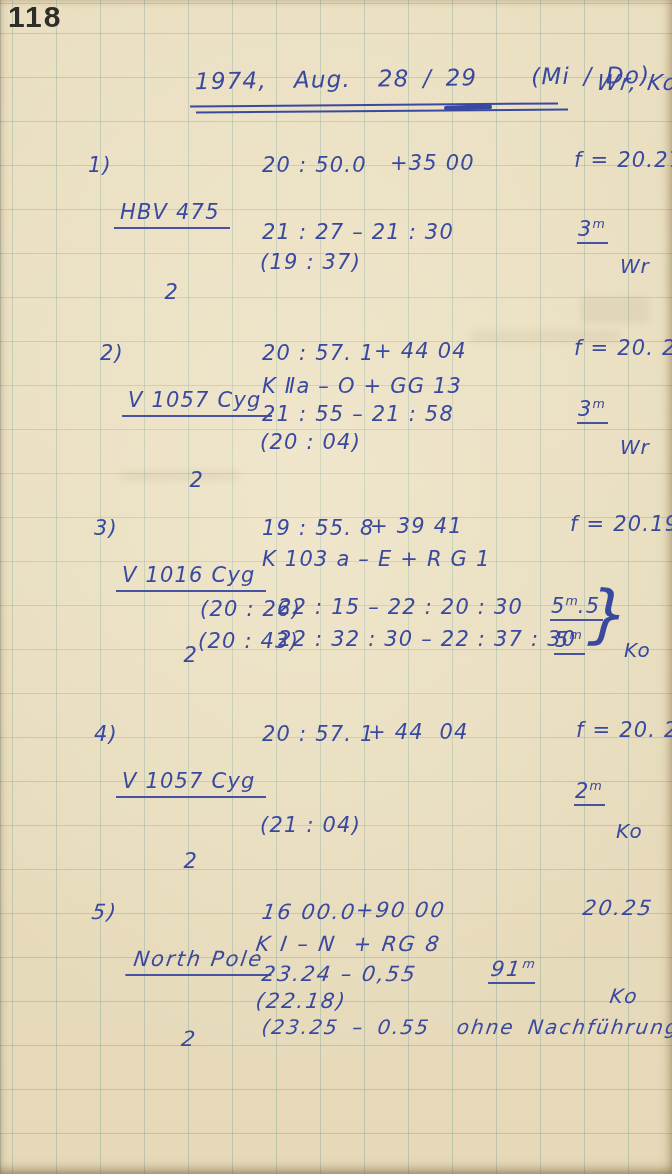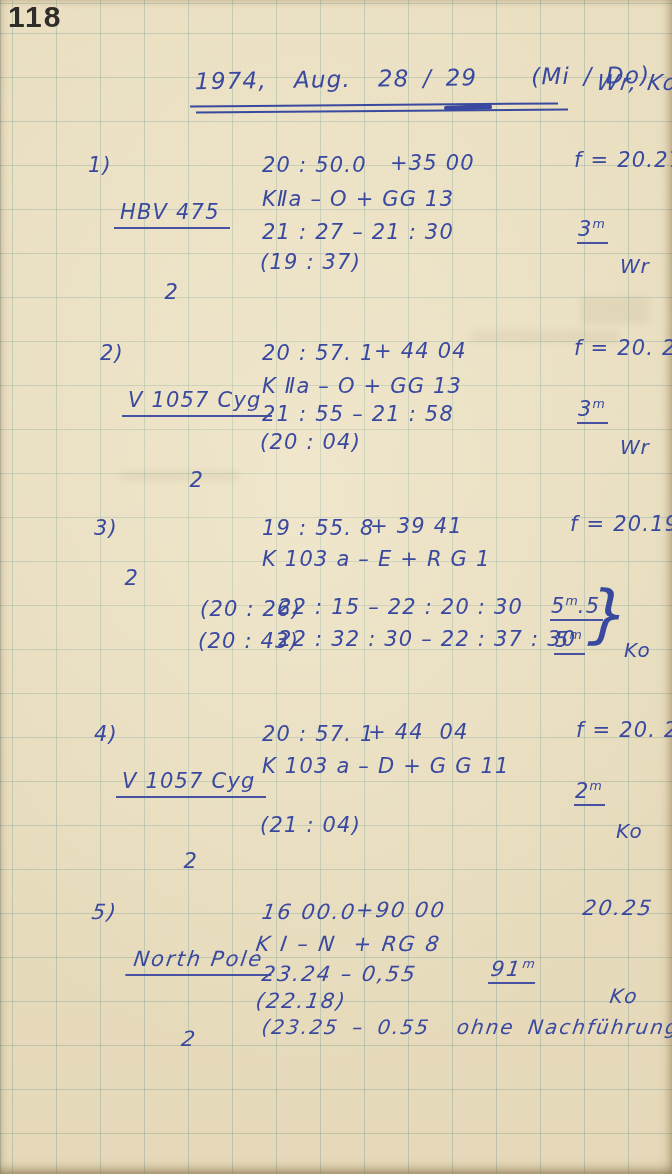--- a/index.html
+++ b/index.html
@@ -62,21 +62,20 @@
   <div class="smudge" style="left:120px;top:470px;width:120px;height:11px;"></div>
 
   <div class="ink" style="left:88px;top:154px;">1)</div>
   <div class="frac" style="left:114px;top:152px;">
     <span class="num">HBV 475</span>
     <span class="den">2</span>
   </div>
   <div class="ink" style="left:262px;top:154px;">20 : 50.0</div>
   <div class="ink" style="left:370px;top:152px;margin-left:20px;">+35 00</div>
   <div class="ink" style="left:574px;top:149px;">f = 20.27</div>
-  <div class="ink" style="left:262px;top:188px;">KⅡa – O + GG 13</div>
   <div class="ink" style="left:262px;top:221px;">21 : 27 – 21 : 30</div>
   <div class="ink" style="left:577px;top:217px;"><span class="u"><span>3</span><sup>m</sup></span></div>
   <div class="ink" style="left:260px;top:251px;">(19 : 37)</div>
   <div class="ink sm" style="left:620px;top:255px;">Wr</div>
 
   <div class="ink" style="left:100px;top:342px;">2)</div>
   <div class="frac" style="left:122px;top:340px;">
     <span class="num">V 1057 Cyg</span>
     <span class="den">2</span>
   </div>
@@ -84,20 +83,21 @@
   <div class="ink" style="left:374px;top:340px;">+ 44 04</div>
   <div class="ink" style="left:574px;top:337px;">f = 20. 27</div>
   <div class="ink" style="left:262px;top:375px;text-align:center;">K Ⅱa – O + GG 13</div>
   <div class="ink" style="left:262px;top:403px;">21 : 55 – 21 : 58</div>
   <div class="ink" style="left:577px;top:397px;"><span class="u"><span>3</span><sup>m</sup></span></div>
   <div class="ink" style="left:260px;top:431px;">(20 : 04)</div>
   <div class="ink sm" style="left:620px;top:436px;">Wr</div>
 
   <div class="ink" style="left:94px;top:517px;">3)</div>
   <div class="frac" style="left:116px;top:515px;">
+    <span class="num">V 1016 Cyg</span>
     <span class="den">2</span>
   </div>
   <div class="ink" style="left:262px;top:517px;">19 : 55. 8</div>
   <div class="ink" style="left:370px;top:515px;">+ 39 41</div>
   <div class="ink" style="left:570px;top:513px;">f = 20.19</div>
   <div class="ink" style="left:262px;top:548px;">K 103 a – E + R G 1</div>
 
   <div class="ink" style="left:200px;top:598px;">(20 : 26)</div>
   <div class="ink" style="left:278px;top:596px;">22 : 15 – 22 : 20 : 30</div>
   <div class="ink" style="left:550px;top:594px;"><span class="u"><span>5</span><sup>m</sup><span>.5</span></span></div>
@@ -110,21 +110,20 @@
   <div class="ink sm" style="left:624px;top:639px;">Ko</div>
 
   <div class="ink" style="left:94px;top:723px;">4)</div>
   <div class="frac" style="left:116px;top:721px;">
     <span class="num">V 1057 Cyg</span>
     <span class="den">2</span>
   </div>
   <div class="ink" style="left:262px;top:723px;">20 : 57. 1</div>
   <div class="ink" style="left:368px;top:721px;">+ 44  04</div>
   <div class="ink" style="left:576px;top:719px;">f = 20. 21</div>
-  <div class="ink" style="left:262px;top:755px;">K 103 a – D + G G 11</div>
   <div class="ink" style="left:574px;top:779px;text-align:right;"><span class="u"><span>2</span><sup>m</sup></span></div>
   <div class="ink" style="left:260px;top:814px;">(21 : 04)</div>
   <div class="ink sm" style="left:616px;top:820px;">Ko</div>
 
   <div class="ink hand2" style="left:92px;top:901px;">5)</div>
   <div class="frac hand2" style="left:122px;top:899px;">
     <span class="num">North Pole</span>
     <span class="den">2</span>
   </div>
   <div class="ink hand2" style="left:262px;top:901px;">16 00.0</div>

